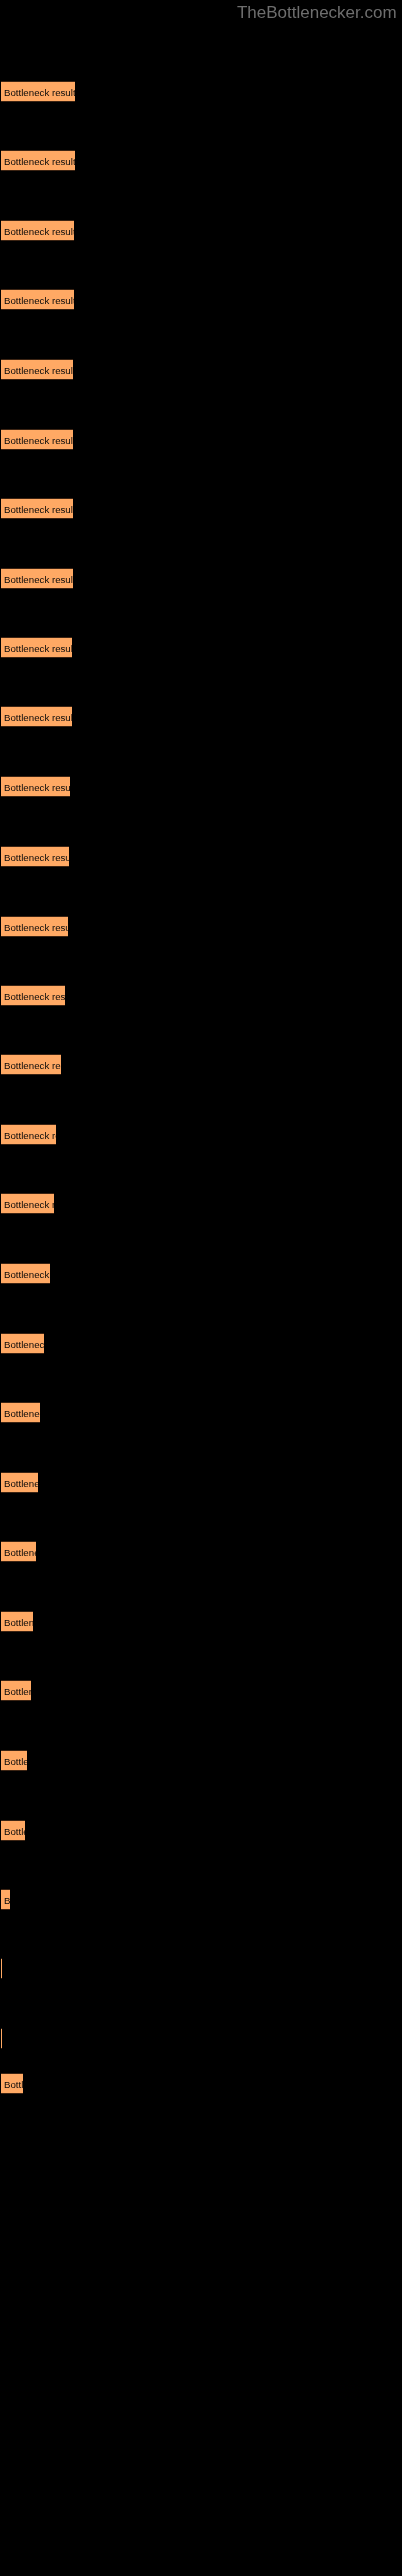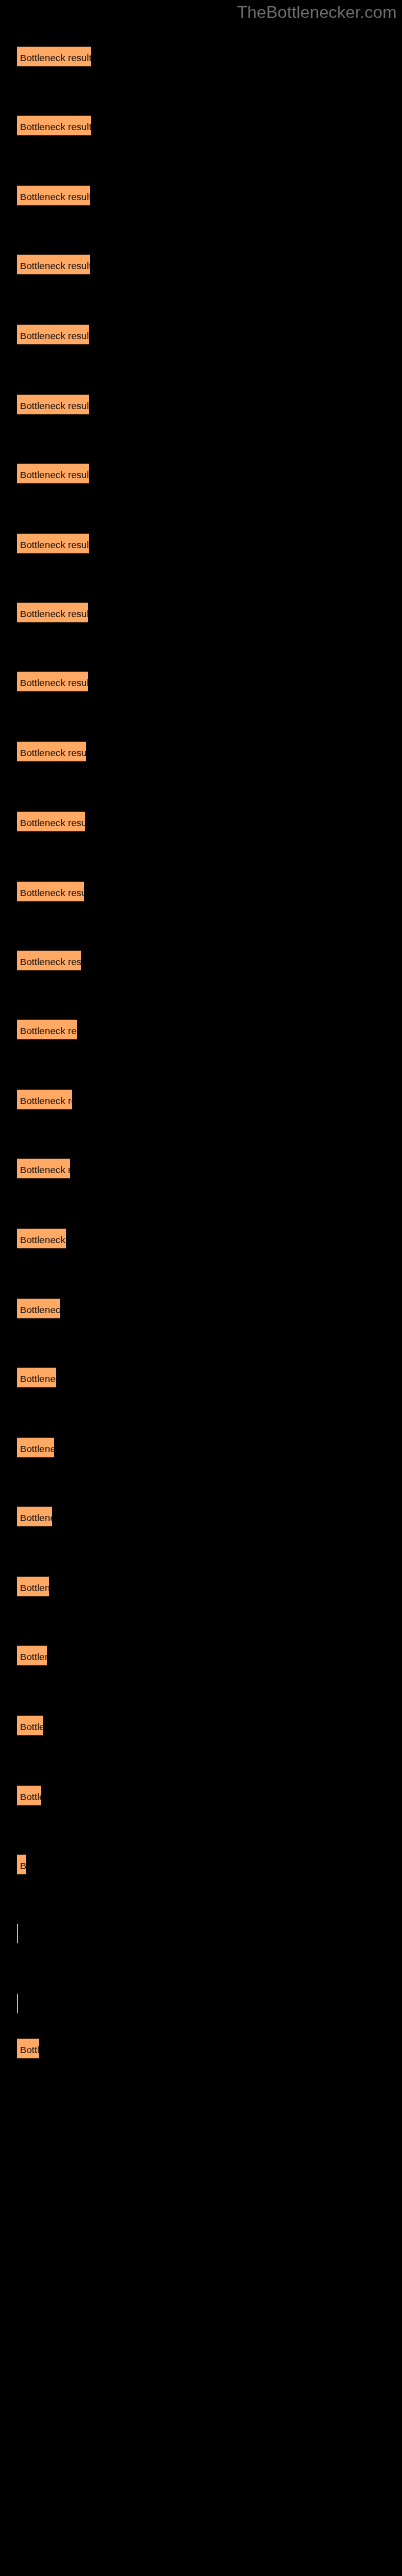--- a/index.html
+++ b/index.html
@@ -34,22 +34,23 @@
   }
   #chart-area {
     position: absolute;
     left: 0;
     top: 0;
     width: 403px;
     height: 2576px;
   }
   .bar-row {
     position: absolute;
-    left: 16px;
+    left: 0;
     width: 323px;
+    margin-top: 35px;
   }
   .bar {
     position: absolute;
     left: 0.8px;
     top: 0;
     height: 21px;
     background: #ffa964;
     border-top: 0.8px solid #3b2312;
     border-bottom: 0.8px solid #3b2312;
     box-sizing: border-box;

